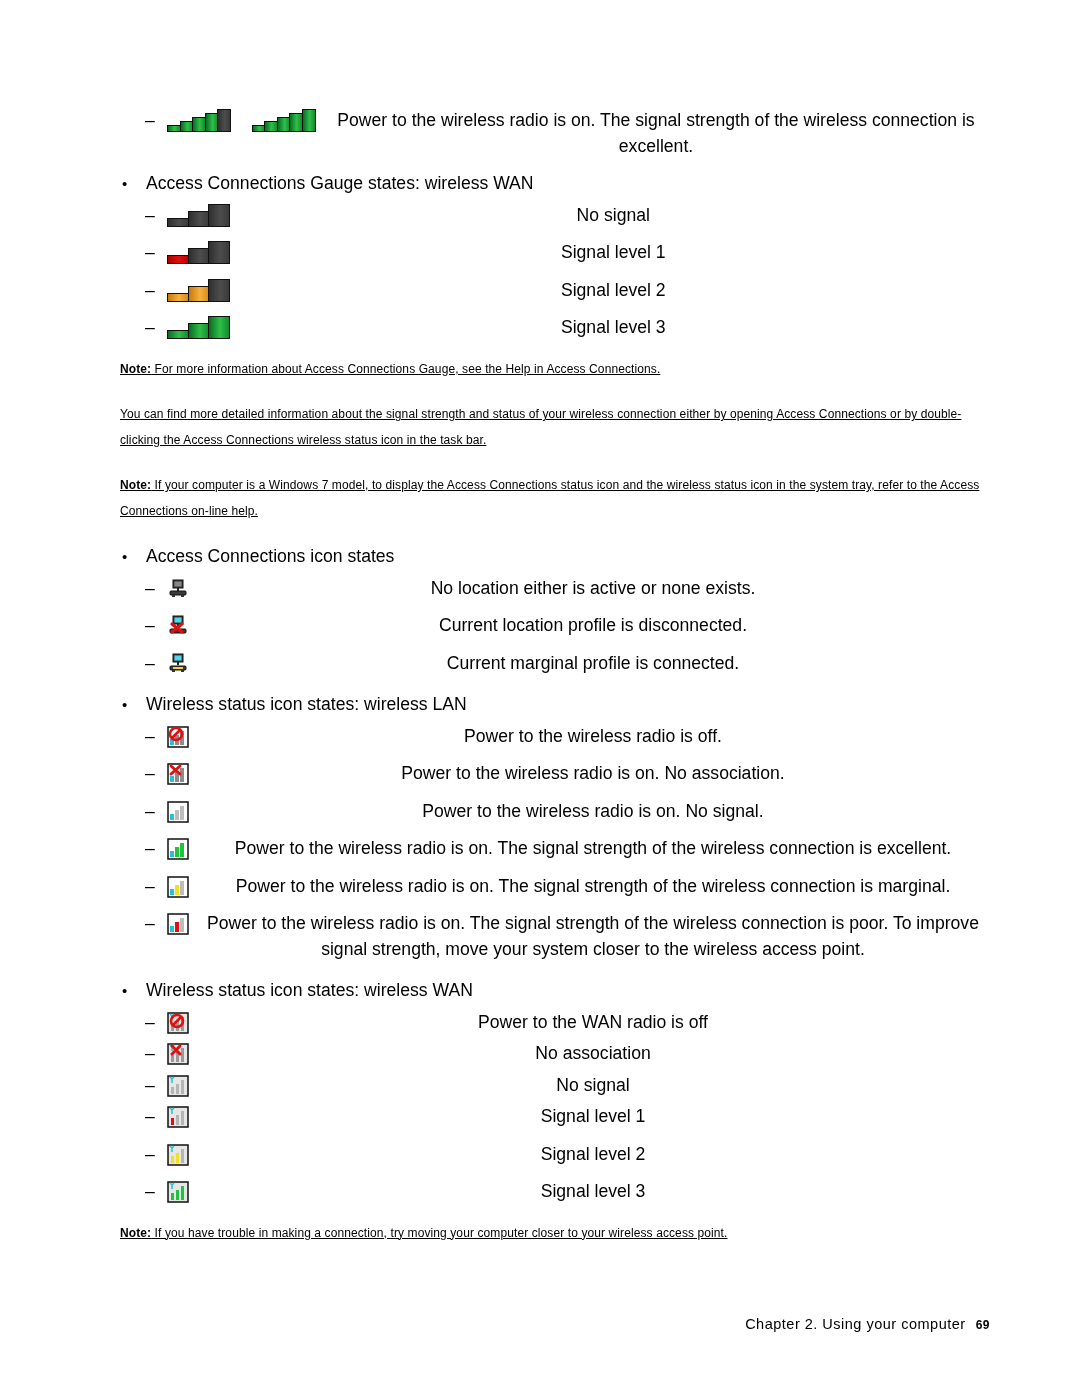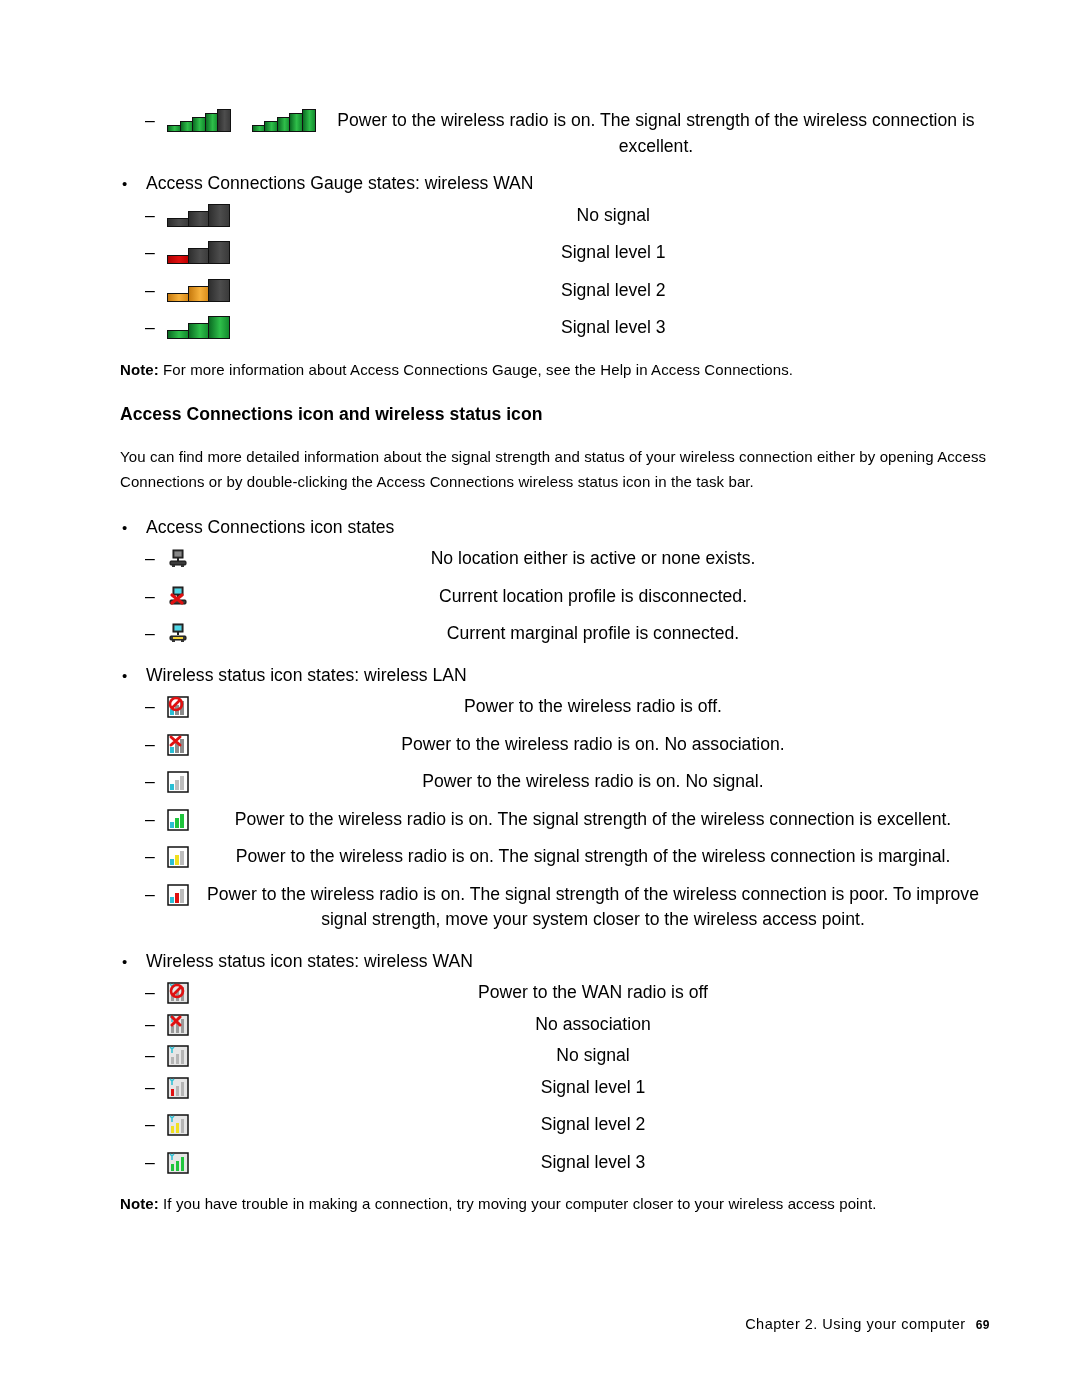--- a/index.html
+++ b/index.html
@@ -21,24 +21,25 @@
   }
   .content {
     position: absolute;
     left: 120px;
     top: 108px;
     width: 870px;
   }
 
   
   .para {
-    font-size: 15px;
+    font-size: 12px;
     line-height: 25.5px;
     margin: 0 0 20px 0;
     letter-spacing: 0.1px;
+    text-decoration: underline;
   }
   .para.tight { margin-bottom: 0; }
   .bold { font-weight: bold; }
   .heading {
     font-size: 17.6px;
     font-weight: bold;
     line-height: 25.5px;
     margin: 0 0 16px 0;
   }
 
@@ -225,26 +226,26 @@
           <span class="bar b1 c-green"></span>
             <span class="bar b2 c-green"></span>
             <span class="bar b3 c-green"></span>
         </span>
         <span class="dash-label">Signal level 3</span>
       </span>
     </div>
 
     <p class="para"><span class="bold">Note:</span><span> For more information about Access Connections Gauge, see the Help in Access Connections.</span></p>
 
-    <p class="heading">Access Connections icon and wireless status icon</p>
 
 
 
     <p class="para">You can find more detailed information about the signal strength and status of your wireless connection either by opening Access Connections or by double-clicking the Access Connections wireless status icon in the task bar.</p>
 
+    <p class="para"><span class="bold">Note:</span><span> If your computer is a Windows 7 model, to display the Access Connections status icon and the wireless status icon in the system tray, refer to the Access Connections on-line help.</span></p>
 
     <div class="bullet-row">
       <span class="bullet-mark">•</span>
       <span class="bullet-text">Access Connections icon states</span>
     </div>
 
     <div class="dash-row sp-lg">
       <span class="dash-mark">–</span>
       <span class="dash-body">
         <span class="trayicon">

